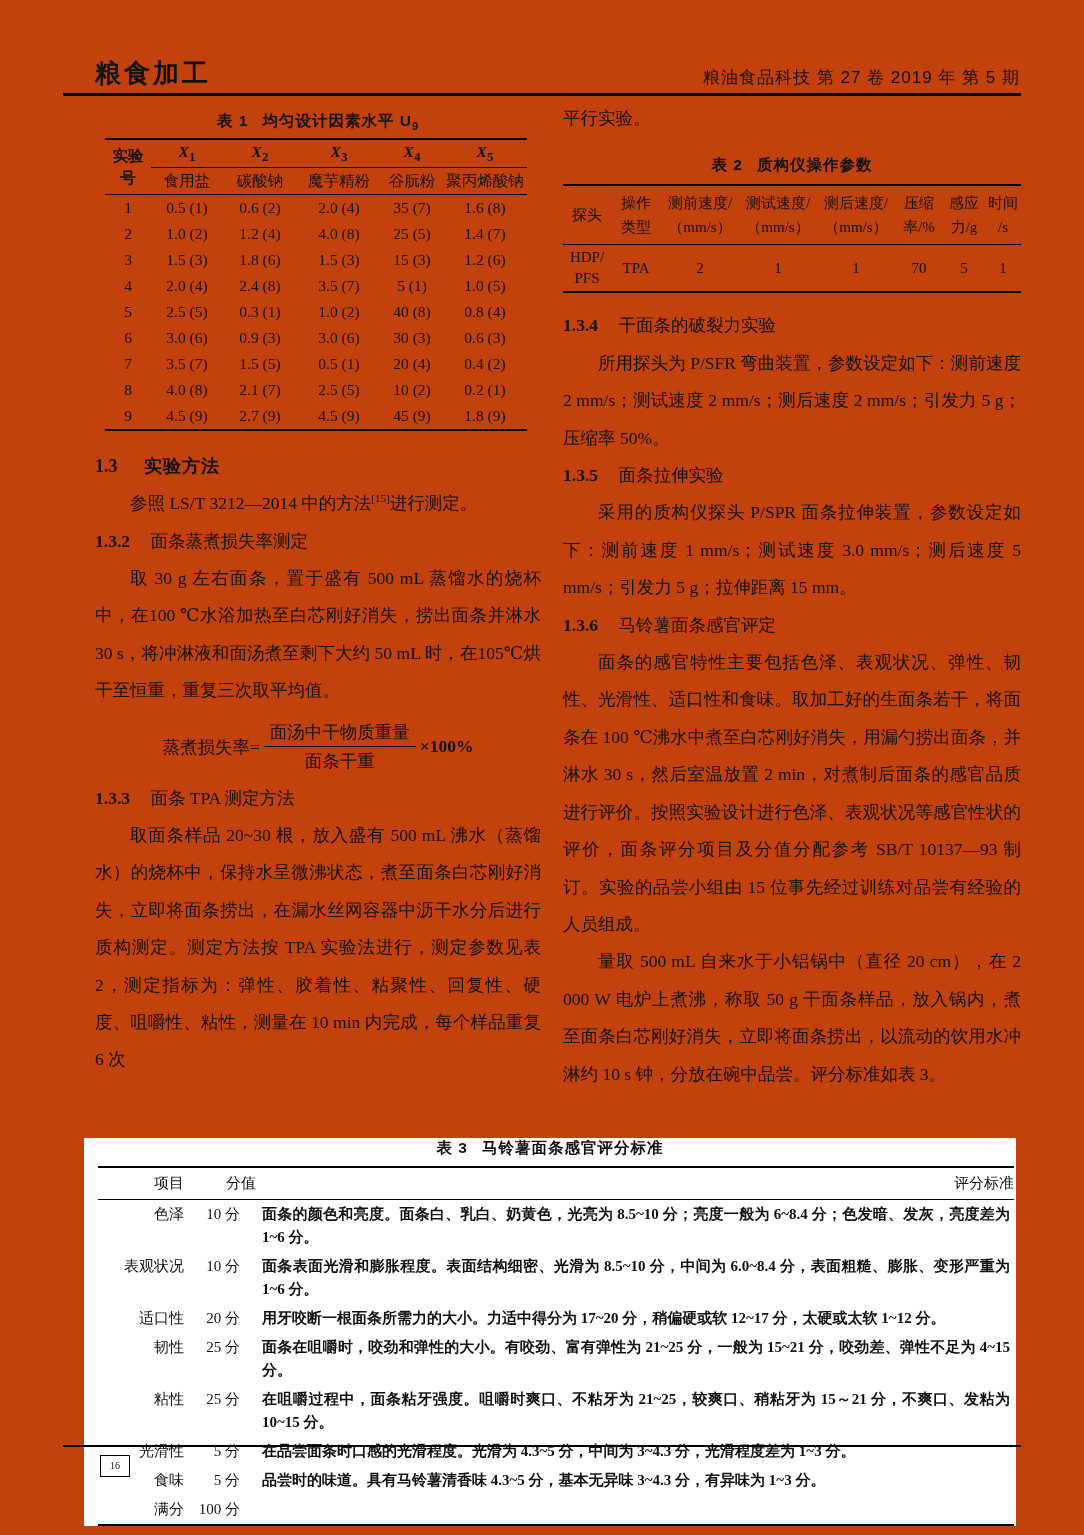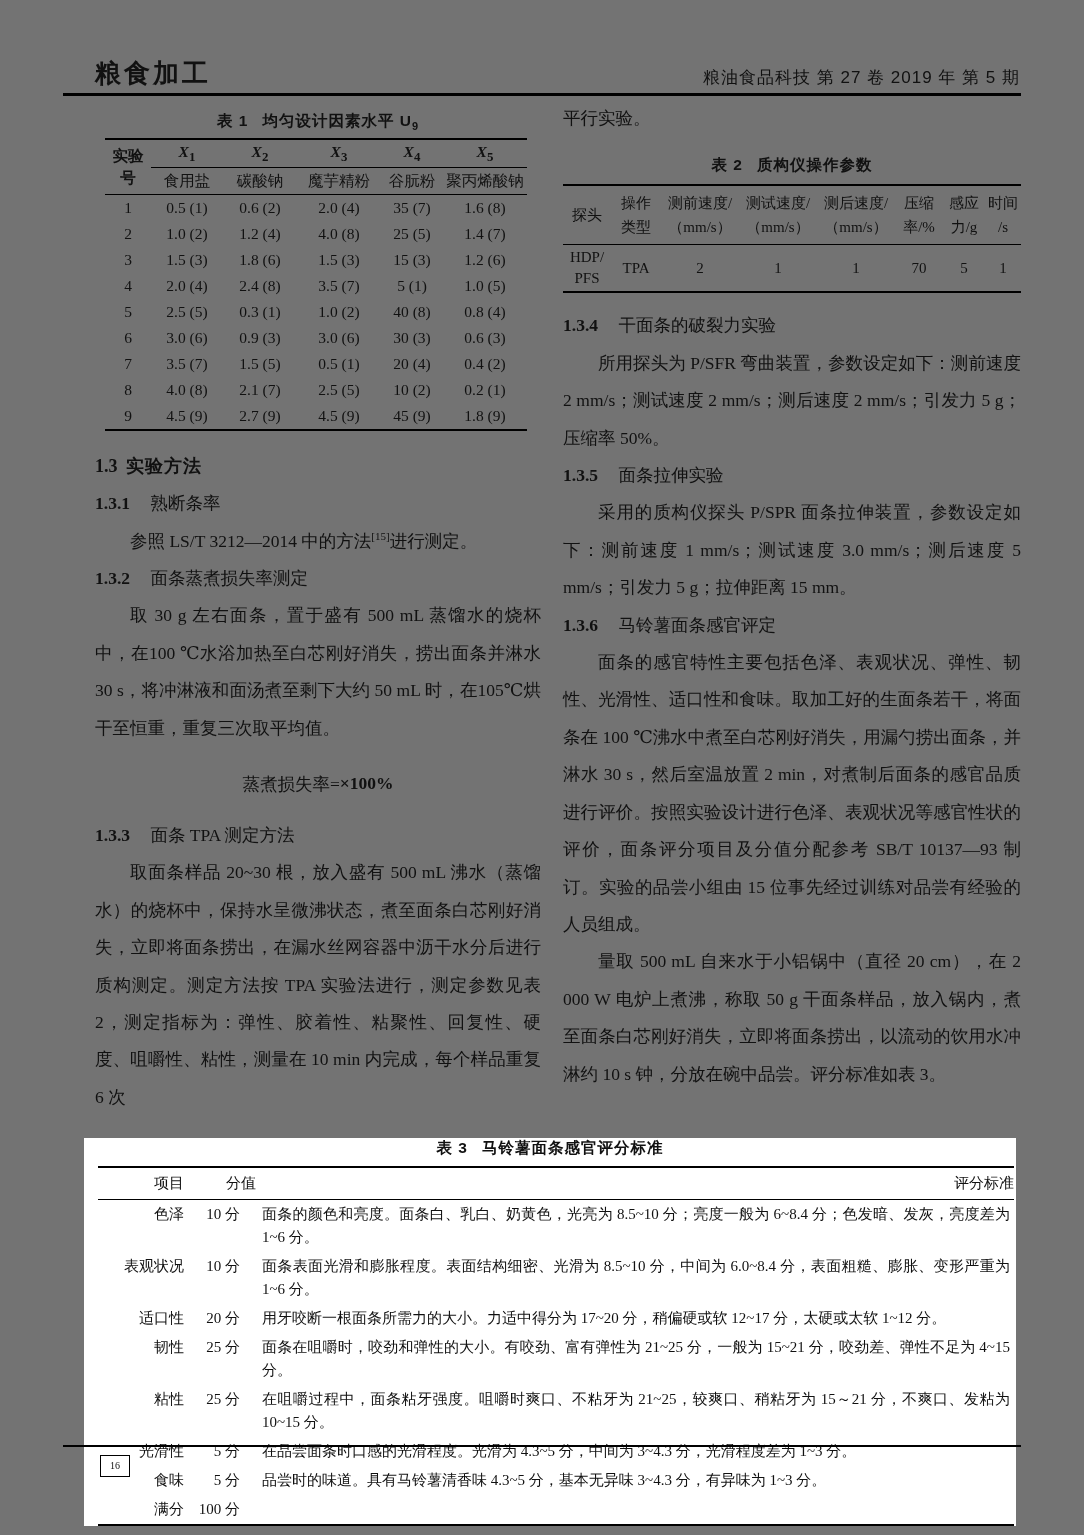--- a/index.html
+++ b/index.html
@@ -1,31 +1,31 @@
 <!DOCTYPE html>
 <html><head>
 <meta charset="utf-8">
 <style>
   html,body{margin:0;padding:0;background:#e8e8e8;}
-  .page{position:relative;width:1084px;height:1535px;background:#737373;margin:0 auto;
+  .page{position:relative;width:1084px;height:1535px;background:#c2410c;margin:0 auto;
         font-family:"Liberation Serif","DejaVu Serif",serif;color:#111;overflow:hidden;}
   
   .hdr-left{position:absolute;left:95px;top:56px;font-family:"Liberation Sans","DejaVu Sans",sans-serif;
             font-weight:bold;font-size:26px;letter-spacing:3px;}
   .hdr-right{position:absolute;right:64px;top:66px;font-family:"Liberation Sans","DejaVu Sans",sans-serif;
              font-size:17px;letter-spacing:1px;}
   .hdr-rule{position:absolute;left:63px;top:93px;width:958px;height:3px;background:#000;}
   
   .col-left {position:absolute;left:95px;top:103px;width:446px;}
   .col-right{position:absolute;left:563px;top:100px;width:458px;}
   
   .body-p{font-size:17.5px;line-height:37.4px;text-align:justify;text-indent:2em;margin:0;}
   .body-p.noindent{text-indent:0;}
   .h2{font-size:18px;line-height:38px;margin:0;font-weight:bold;}
-  .h2 .t{font-family:Liberation Serif, serif;margin-left:4px;letter-spacing:1px;}
+  .h2 .t{font-family:Liberation Serif, serif;margin-left:22px;letter-spacing:1px;}
   .h3{font-size:17.5px;line-height:37.4px;margin:0;}
   .h3 .n{font-weight:bold;}
   .h3 .t{margin-left:16px;}
   sup.ref{font-size:11px;vertical-align:super;line-height:0;}
   
   .tcap{font-family:"Liberation Sans","DejaVu Sans",sans-serif;font-weight:bold;font-size:15.5px;
         text-align:center;letter-spacing:1px;}
   .tcap .sp{margin-right:14px;}
   sub.u9{font-size:11px;}
   
@@ -52,21 +52,21 @@
   .frac .den{display:block;padding-top:2px;}
   .formula .rhs{font-weight:bold;}
   
   .t3block{position:absolute;left:84px;top:1090px;width:932px;background:#fff;margin-top:48px;}
   .t3{border-collapse:collapse;table-layout:fixed;width:916px;margin-left:14px;margin-top:7px;
       border-top:2.5px solid #000;border-bottom:2.5px solid #000;font-size:15px;}
   .t3 td{padding:3px 0;line-height:23px;vertical-align:top;}
   .t3 .hd td{border-bottom:1.5px solid #000;text-align:right;padding:4px 0;}
   .t3 td.item{text-align:right;}
   .t3 td.score{text-align:right;padding-right:16px;white-space:nowrap;}
-  .t3 td.desc{text-align:justify;padding-left:6px;padding-right:4px;}
+  .t3 td.desc{text-align:justify;padding-left:6px;padding-right:4px;font-weight:bold;}
   
   .foot-rule{position:absolute;left:63px;top:1445px;width:958px;height:2px;background:#000;}
   .pagenum{position:absolute;left:100px;top:1455px;width:28px;height:20px;border:1.5px solid #000;
            font-size:10px;text-align:center;line-height:20px;}
 </style>
 </head>
 <body>
 
 <div class="page">
 
@@ -195,36 +195,36 @@
       </table>
     </div>
 
     <div style="height:16px"></div>
 
     <p class="h2">
       <span class="n">1.3</span>
       <span class="t">实验方法</span>
     </p>
 
-    <p class="h3">
-      <span class="n">1.3.1</span>
-      <span class="t">熟断条率</span>
-    </p>
     <p class="body-p">
       <span>参照 LS/T 3212—2014 中的方法</span><sup class="ref">[15]</sup><span>进行测定。</span>
     </p>
 
     <p class="h3">
       <span class="n">1.3.2</span>
       <span class="t">面条蒸煮损失率测定</span>
     </p>
     <p class="body-p">取 30 g 左右面条，置于盛有 500 mL 蒸馏水的烧杯中，在100 ℃水浴加热至白芯刚好消失，捞出面条并淋水 30 s，将冲淋液和面汤煮至剩下大约 50 mL 时，在105℃烘干至恒重，重复三次取平均值。</p>
 
     <div class="formula">
       <span>蒸煮损失率=</span>
+      <span class="frac">
+        <span class="num">面汤中干物质重量</span>
+        <span class="den">面条干重</span>
+      </span>
       <span class="rhs">×100%</span>
     </div>
 
     <p class="h3">
       <span class="n">1.3.3</span>
       <span class="t">面条 TPA 测定方法</span>
     </p>
     <p class="body-p">取面条样品 20~30 根，放入盛有 500 mL 沸水（蒸馏水）的烧杯中，保持水呈微沸状态，煮至面条白芯刚好消失，立即将面条捞出，在漏水丝网容器中沥干水分后进行质构测定。测定方法按 TPA 实验法进行，测定参数见表 2，测定指标为：弹性、胶着性、粘聚性、回复性、硬度、咀嚼性、粘性，测量在 10 min 内完成，每个样品重复 6 次</p>
   </div>
 

